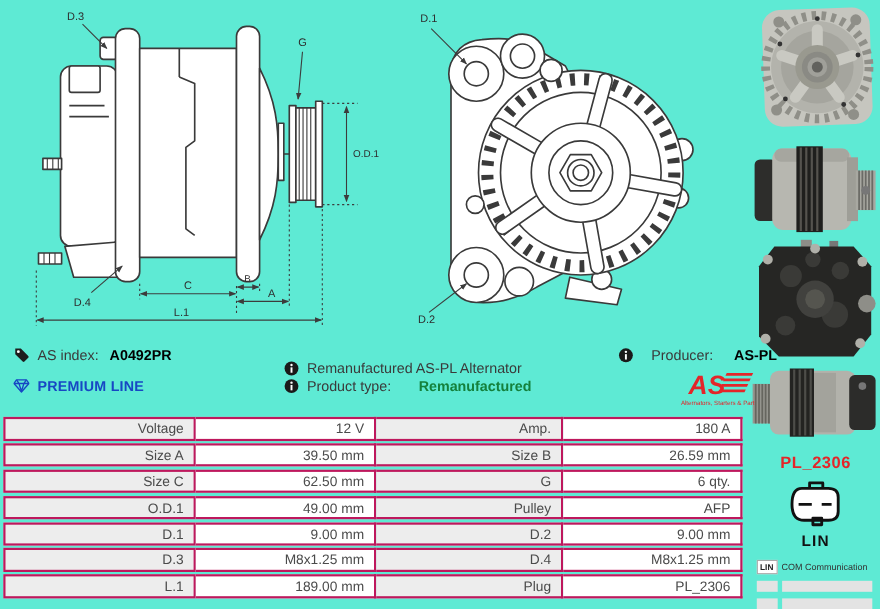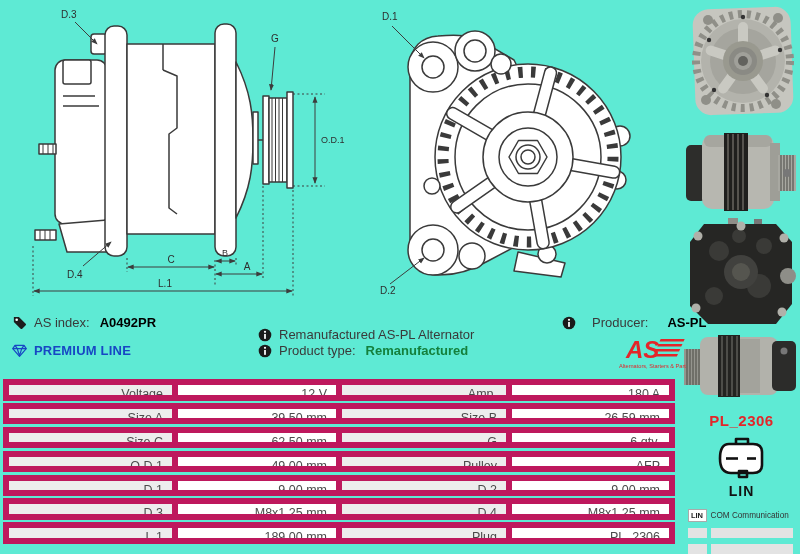--- a/index.html
+++ b/index.html
@@ -23,32 +23,32 @@
   .legend-term { width:19px; height:13px; border:1px solid #aaa; font-size:7.5px; font-weight:bold; color:#222;
                  display:flex; align-items:center; justify-content:center; background:#fff; }
   .legend-desc { font-size:8.2px; color:#333; padding-left:4px; white-space:nowrap; }
   .legend-bar-sm { width:19px; height:10px; background:#e3e3e3; }
   .legend-bar-lg { width:82px; height:10px; background:#e3e3e3; margin-left:4px; }
 
   
   .info-line { position:absolute; display:flex; align-items:center; gap:7px; font-size:13px; color:#3a3a3a; white-space:nowrap; }
   .info-line .val { font-weight:bold; color:#000; margin-left:3px; }
   .premium-text { font-weight:bold; color:#1747c4; letter-spacing:.2px; }
-  .ptype-val { font-weight:bold; color:#14803c; margin-left:3px; }
+  .ptype-val { font-weight:bold; color:#14803c; margin-left:18px; }
   .icon { display:inline-flex; flex:0 0 auto; }
   .as-logo { position:absolute; }
 
   
   .spec-table {
     position:absolute; left:3px; top:379px;
     display:grid; grid-template-columns:175px 164px 170px 163px;
     grid-auto-rows:21.5px; row-gap:2.4px; column-gap:0;
     font-size:12.5px; color:#4b4b4b;
   }
-  .cell { border:6px solid #be185d; line-height:19.5px; padding:0 9px; text-align:right; overflow:hidden; }
+  .cell { border:2px solid #be185d; line-height:19.5px; padding:0 9px; text-align:right; overflow:hidden; }
   .cell.lbl { background:#ededed; }
   .cell.val { background:#fff; border-left:none; }
   .cell.lbl2 { border-left:none; background:#ededed; }
 </style>
 </head>
 <body>
 
 <div class="page">
 
   <svg class="drawing" style="left:25px; top:0;" width="330" height="300" viewBox="0 0 330 300">

